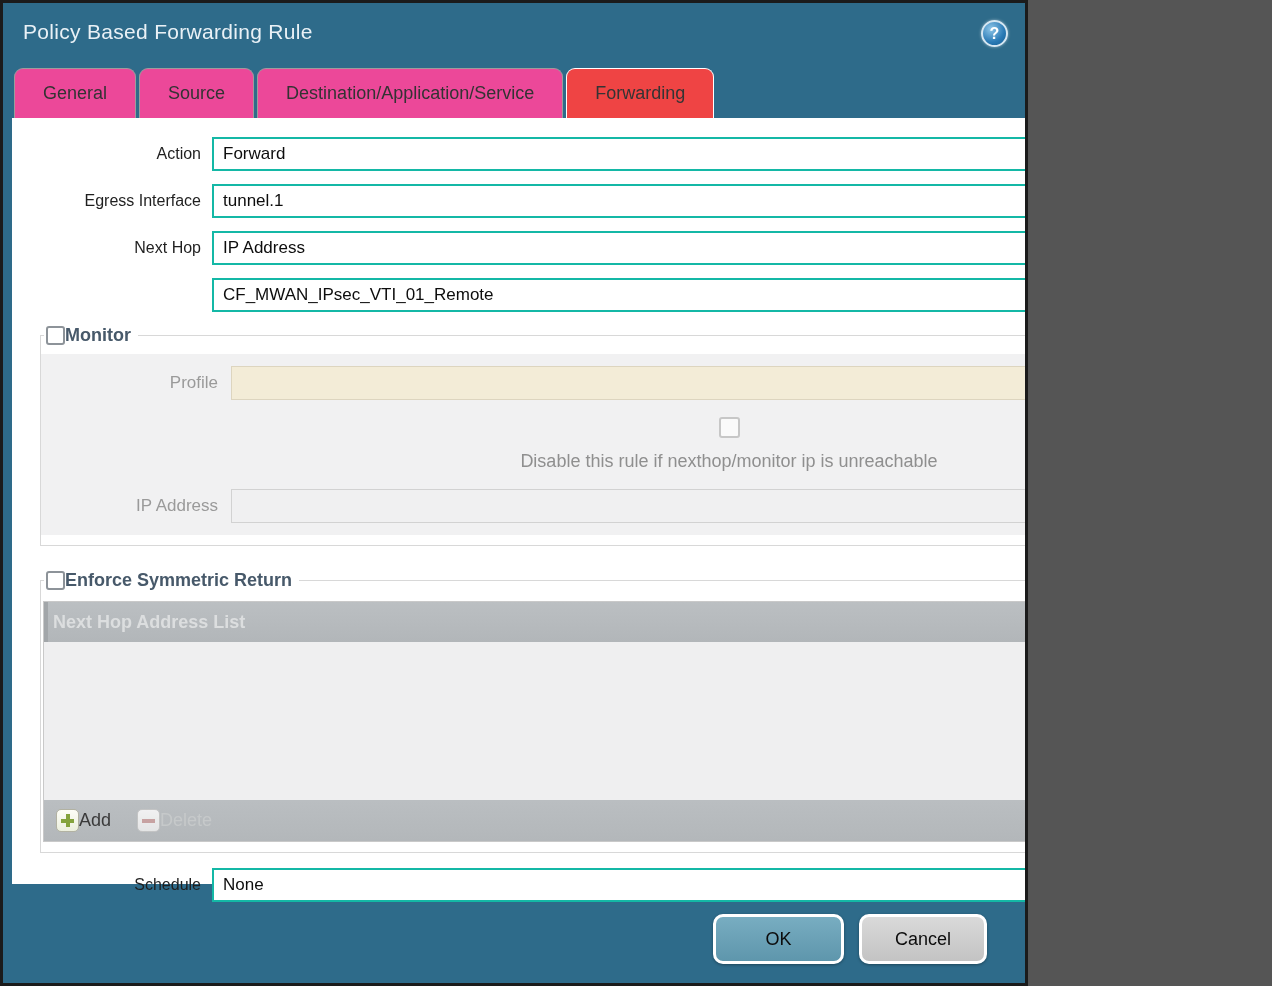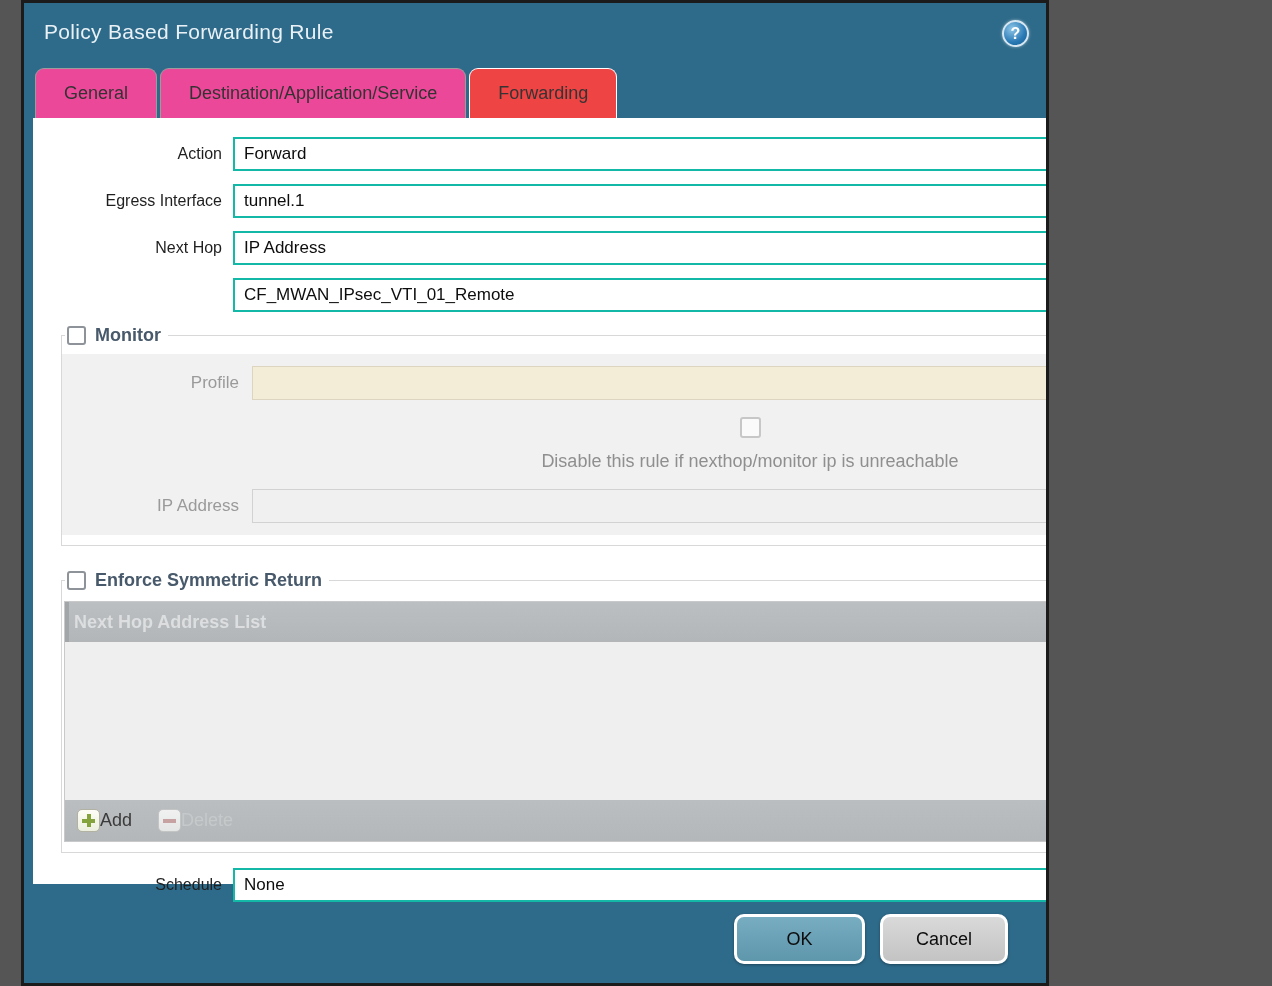--- a/index.html
+++ b/index.html
@@ -5,21 +5,20 @@
   * { box-sizing: border-box; margin: 0; padding: 0; }
   html,body { width:1272px; height:986px; }
   body { font-family: "Liberation Sans", sans-serif; background:#555; }
 
   .window {
     width:1028px; height:986px;
     background:#2e6b8a;
     border:3px solid #1b1b1b;
     overflow:hidden;
     position:relative;
-    margin-left:21px;
   }
 
   
   .titlebar {
     height:65px;
     display:flex; align-items:flex-start; justify-content:space-between;
     padding:17px 17px 0 20px;
   }
   .title {
     color:#e9f1f6; font-size:21px; letter-spacing:.3px; font-weight:400;
@@ -89,21 +88,21 @@
   .dd-btn.disabled { background:#e7e7e8; border-color:#d3d3d3; }
   .dd-btn.disabled .dd-arrow { border-top-color:#a9adb1; }
 
   
   fieldset {
     border:1px solid #d8d8d8;
     margin:0 13px 0 28px;
     padding:6px 0 8px 0;
   }
   legend {
-    display:flex; align-items:center; gap:9px;
+    display:flex; align-items:center; 
     margin-left:3px; padding:0 7px 0 2px;
     font-size:18px; font-weight:bold; color:#47596a;
   }
   .cb {
     width:19px; height:19px; flex:none;
     border:2px solid #8d9399; border-radius:3px; background:#fff;
     cursor:pointer;
   }
   .cb.disabled { border-color:#c7c7c7; background:#fafafa; }
 
@@ -176,20 +175,21 @@
 
 <div class="window">
 
   <div class="titlebar">
     <div class="title">Policy Based Forwarding Rule</div>
     <div class="help-btn">?</div>
   </div>
 
   <div class="tabs">
     <div class="tab">General</div>
+    <div class="tab">Source</div>
     <div class="tab">Destination/Application/Service</div>
     <div class="tab active">Forwarding</div>
   </div>
 
   <div class="content">
 
     <div class="frow">
       <div class="flabel">Action</div>
       <div class="inputwrap">
         <input type="text" readonly="" value="Forward" style="">

